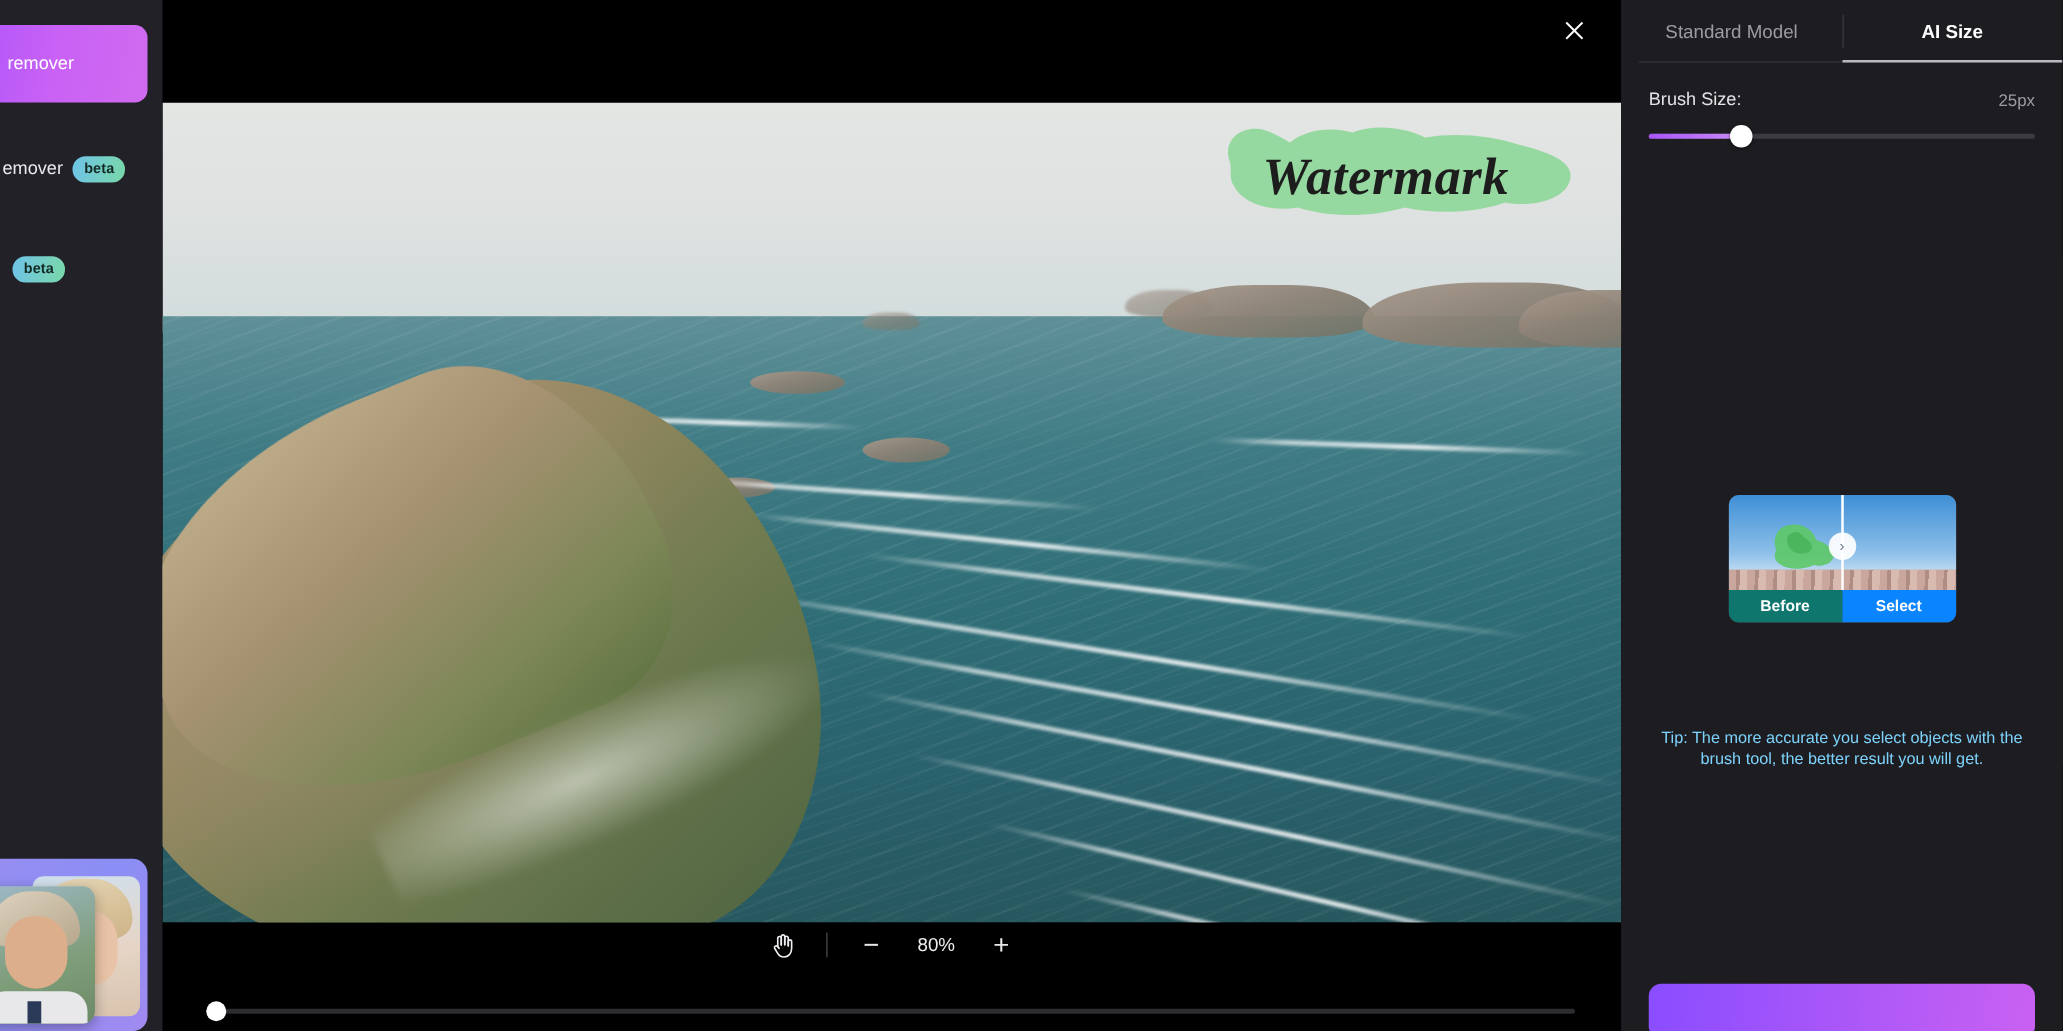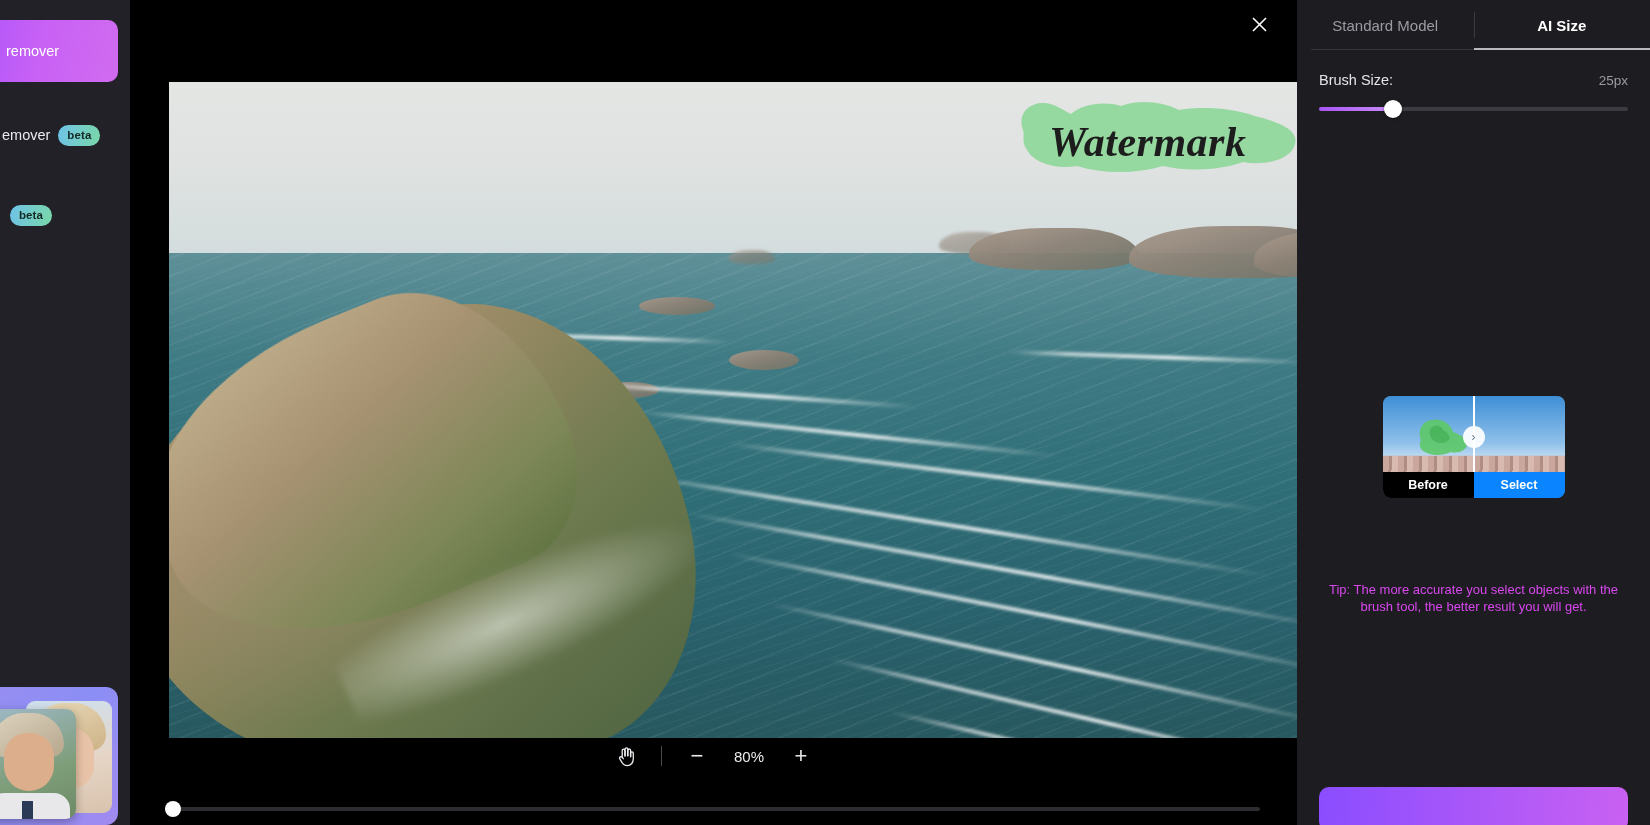--- a/index.html
+++ b/index.html
@@ -121,21 +121,20 @@
     display: flex; align-items: center; justify-content: center;
     cursor: pointer;
     z-index: 9;
   }
   .close-btn svg { display:block; }
 
   .photo-wrap {
     position: absolute; left: 0; top: 82px;
     width: 1167px; height: 656px;
     overflow: hidden;
-    margin-left: 39px;
   }
   
   .scene { position:absolute; inset:0; }
   .sky {
     position:absolute; left:0; top:0; width:100%; height:28%;
     background: linear-gradient(180deg,#e4e6e4 0%, #dfe2e1 45%, #d2dcdd 100%);
   }
   .sea {
     position:absolute; left:0; top:26%; width:100%; height:74%;
     background: linear-gradient(180deg,#5f9098 0%, #3f7b84 22%, #2f6e77 48%, #29616c 75%, #27585f 100%);
@@ -341,30 +340,30 @@
     width: 22px; height: 22px; border-radius:50%;
     background: rgba(255,255,255,.92);
     display:flex; align-items:center; justify-content:center;
     color:#6a7b8c; font-size: 12px;
   }
   .prev-labels { position:absolute; left:0; bottom:0; width:100%; height: 26px; display:flex; }
   .prev-lbl {
     flex:1; display:flex; align-items:center; justify-content:center;
     font-size: 12.5px; font-weight:bold; color:#fff;
   }
-  .prev-lbl.before { background:#000000; }
+  .prev-lbl.before { background:#0f766e; }
   .prev-lbl.after  { background:#0a84ff; }
 
   .hint {
     position:absolute; left: 22px; right: 22px; top: 528px;
     text-align:center; color:#a4a4ac; font-size: 13.5px; line-height: 1.25;
   }
   .tip {
     position:absolute; left: 18px; right: 18px; top: 582px;
-    text-align:center; color:#d946ef; font-size: 13px; line-height: 1.28;
+    text-align:center; color:#7dd3fc; font-size: 13px; line-height: 1.28;
   }
   .bottom-cta {
     position:absolute; left: 22px; right: 22px; bottom: -6px;
     height: 44px; border-radius: 10px;
     background: linear-gradient(95deg,#8a4dff,#c961f2);
   }
 </style>
 </head>
 <body>
 

